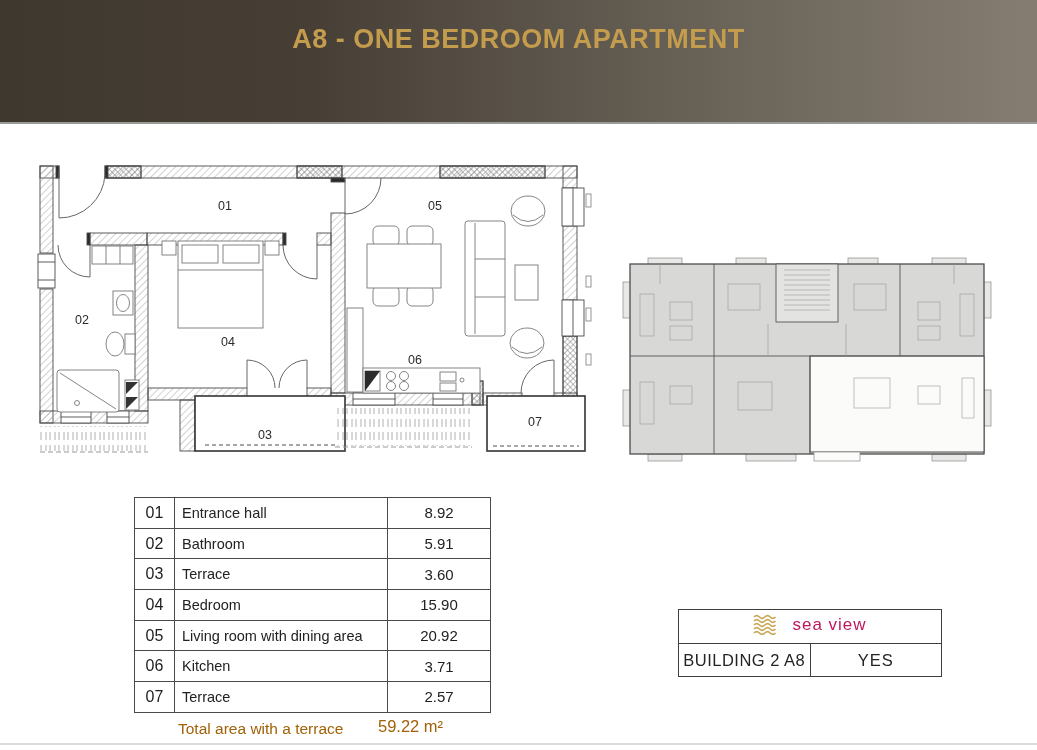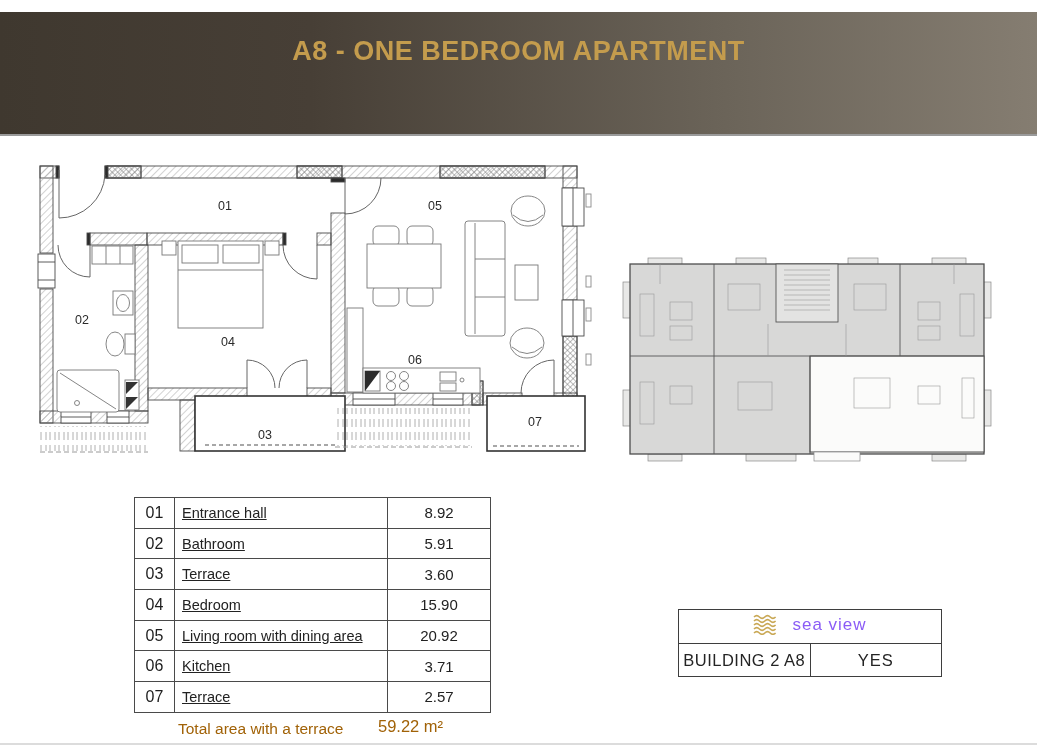--- a/index.html
+++ b/index.html
@@ -1,43 +1,43 @@
 <!DOCTYPE html>
 <html><head>
 <meta charset="utf-8">
 <style>
   html,body{margin:0;padding:0;background:#fff;}
   #page{position:relative;width:1037px;height:750px;background:#ffffff;overflow:hidden;
         font-family:"Liberation Sans", sans-serif;}
   
-  .header{position:absolute;left:0;top:12px;width:1037px;height:122px;
+  .header{position:absolute;left:0;top:0;width:1037px;height:122px;
           background:linear-gradient(90deg,#3f382f 0%,#473f36 30%,#6b6459 70%,#857d71 100%);
           border-bottom:2px solid #9a9a9a;}
   .header h1{margin:0;padding-top:24px;text-align:center;
              font-size:27px;font-weight:bold;letter-spacing:0.5px;color:#c49c4d;}
   
   .planwrap{position:absolute;}
   svg text{font-family:"Liberation Sans",sans-serif;}
   
   .area-table{position:absolute;left:134px;top:497px;width:346px;border-collapse:collapse;
               table-layout:fixed;color:#222;}
   .area-table td{border:1px solid #4a4a4a;height:29.7px;padding:0;background:#fff;}
   .area-table .c-no{width:39px;text-align:center;font-size:16px;color:#1d1d1d;}
-  .area-table .c-name{width:205px;font-size:14.5px;padding-left:7px;text-decoration:underline;}
+  .area-table .c-name{width:205px;font-size:14.5px;padding-left:7px;}
   .area-table .c-area{width:102px;text-align:center;font-size:15px;}
   .total-row{position:absolute;left:134px;top:714px;width:346px;height:30px;color:#a16207;}
   .total-row .t-label{position:absolute;left:44px;top:6px;font-size:15.5px;}
   .total-row .t-value{position:absolute;left:244px;top:3px;width:102px;text-align:left;font-size:16.5px;}
   
   .sea-table{position:absolute;left:678px;top:609px;width:264px;border-collapse:collapse;
              table-layout:fixed;color:#242424;}
   .sea-table td{border:1.5px solid #3e3e3e;background:#fff;padding:0;}
   .sea-table .sv-head{height:33px;text-align:center;}
   .sea-table .sv-head .sv-inner{display:inline-flex;align-items:center;gap:15px;
-        color:#8b5cf6;font-size:17px;letter-spacing:1px;}
+        color:#be185d;font-size:17px;letter-spacing:1px;}
   .sea-table .sv-label{width:130px;height:32px;text-align:center;font-size:16.5px;letter-spacing:0.5px;}
   .sea-table .sv-value{width:134px;text-align:center;font-size:16.5px;letter-spacing:1px;}
   .page-bottom-line{position:absolute;left:0;top:743px;width:1037px;height:2px;background:#dcdcdc;}
 </style>
 </head>
 <body>
 
 <div id="page">
 
   <div class="header">

